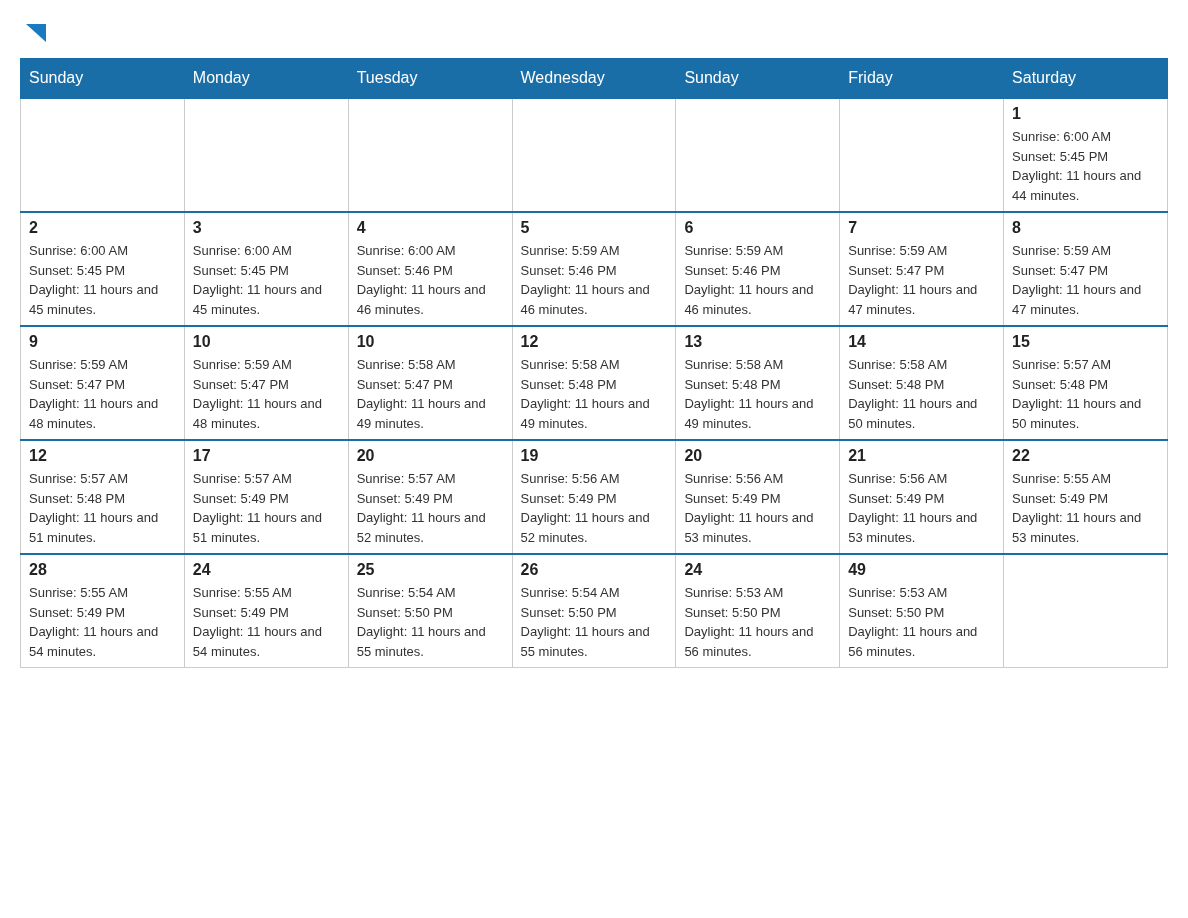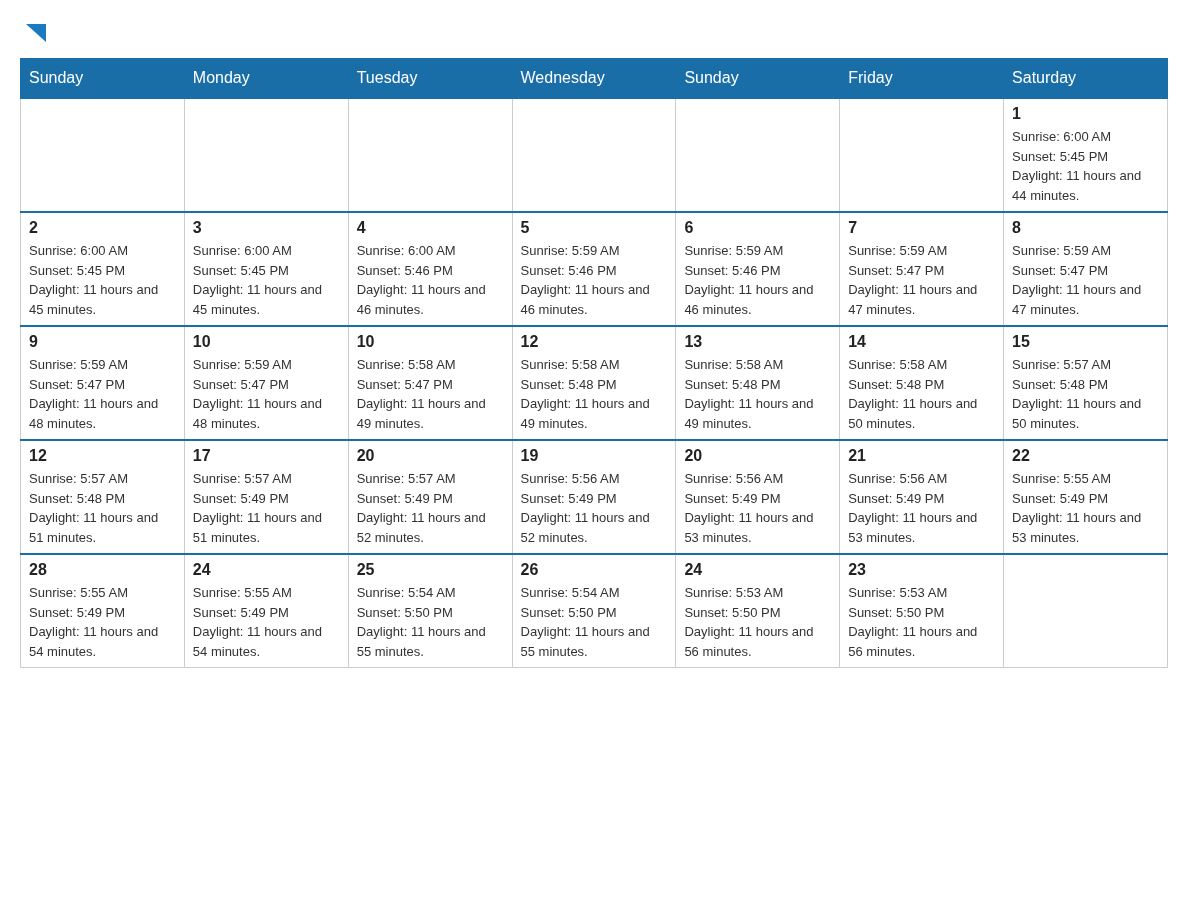--- a/index.html
+++ b/index.html
@@ -301,21 +301,21 @@
 Sunset: 5:50 PM
 Daylight: 11 hours and 55 minutes.</div>
         </td>
         <td>
           <div class="day-number">24</div>
           <div class="day-info" style="white-space: pre-line;">Sunrise: 5:53 AM
 Sunset: 5:50 PM
 Daylight: 11 hours and 56 minutes.</div>
         </td>
         <td>
-          <div class="day-number">23</div>
+          <div class="day-number">49</div>
           <div class="day-info" style="white-space: pre-line;">Sunrise: 5:53 AM
 Sunset: 5:50 PM
 Daylight: 11 hours and 56 minutes.</div>
         </td>
         <td class="empty-cell"></td>
       </tr>
     </tbody>
 </table>
 
 </body></html>

